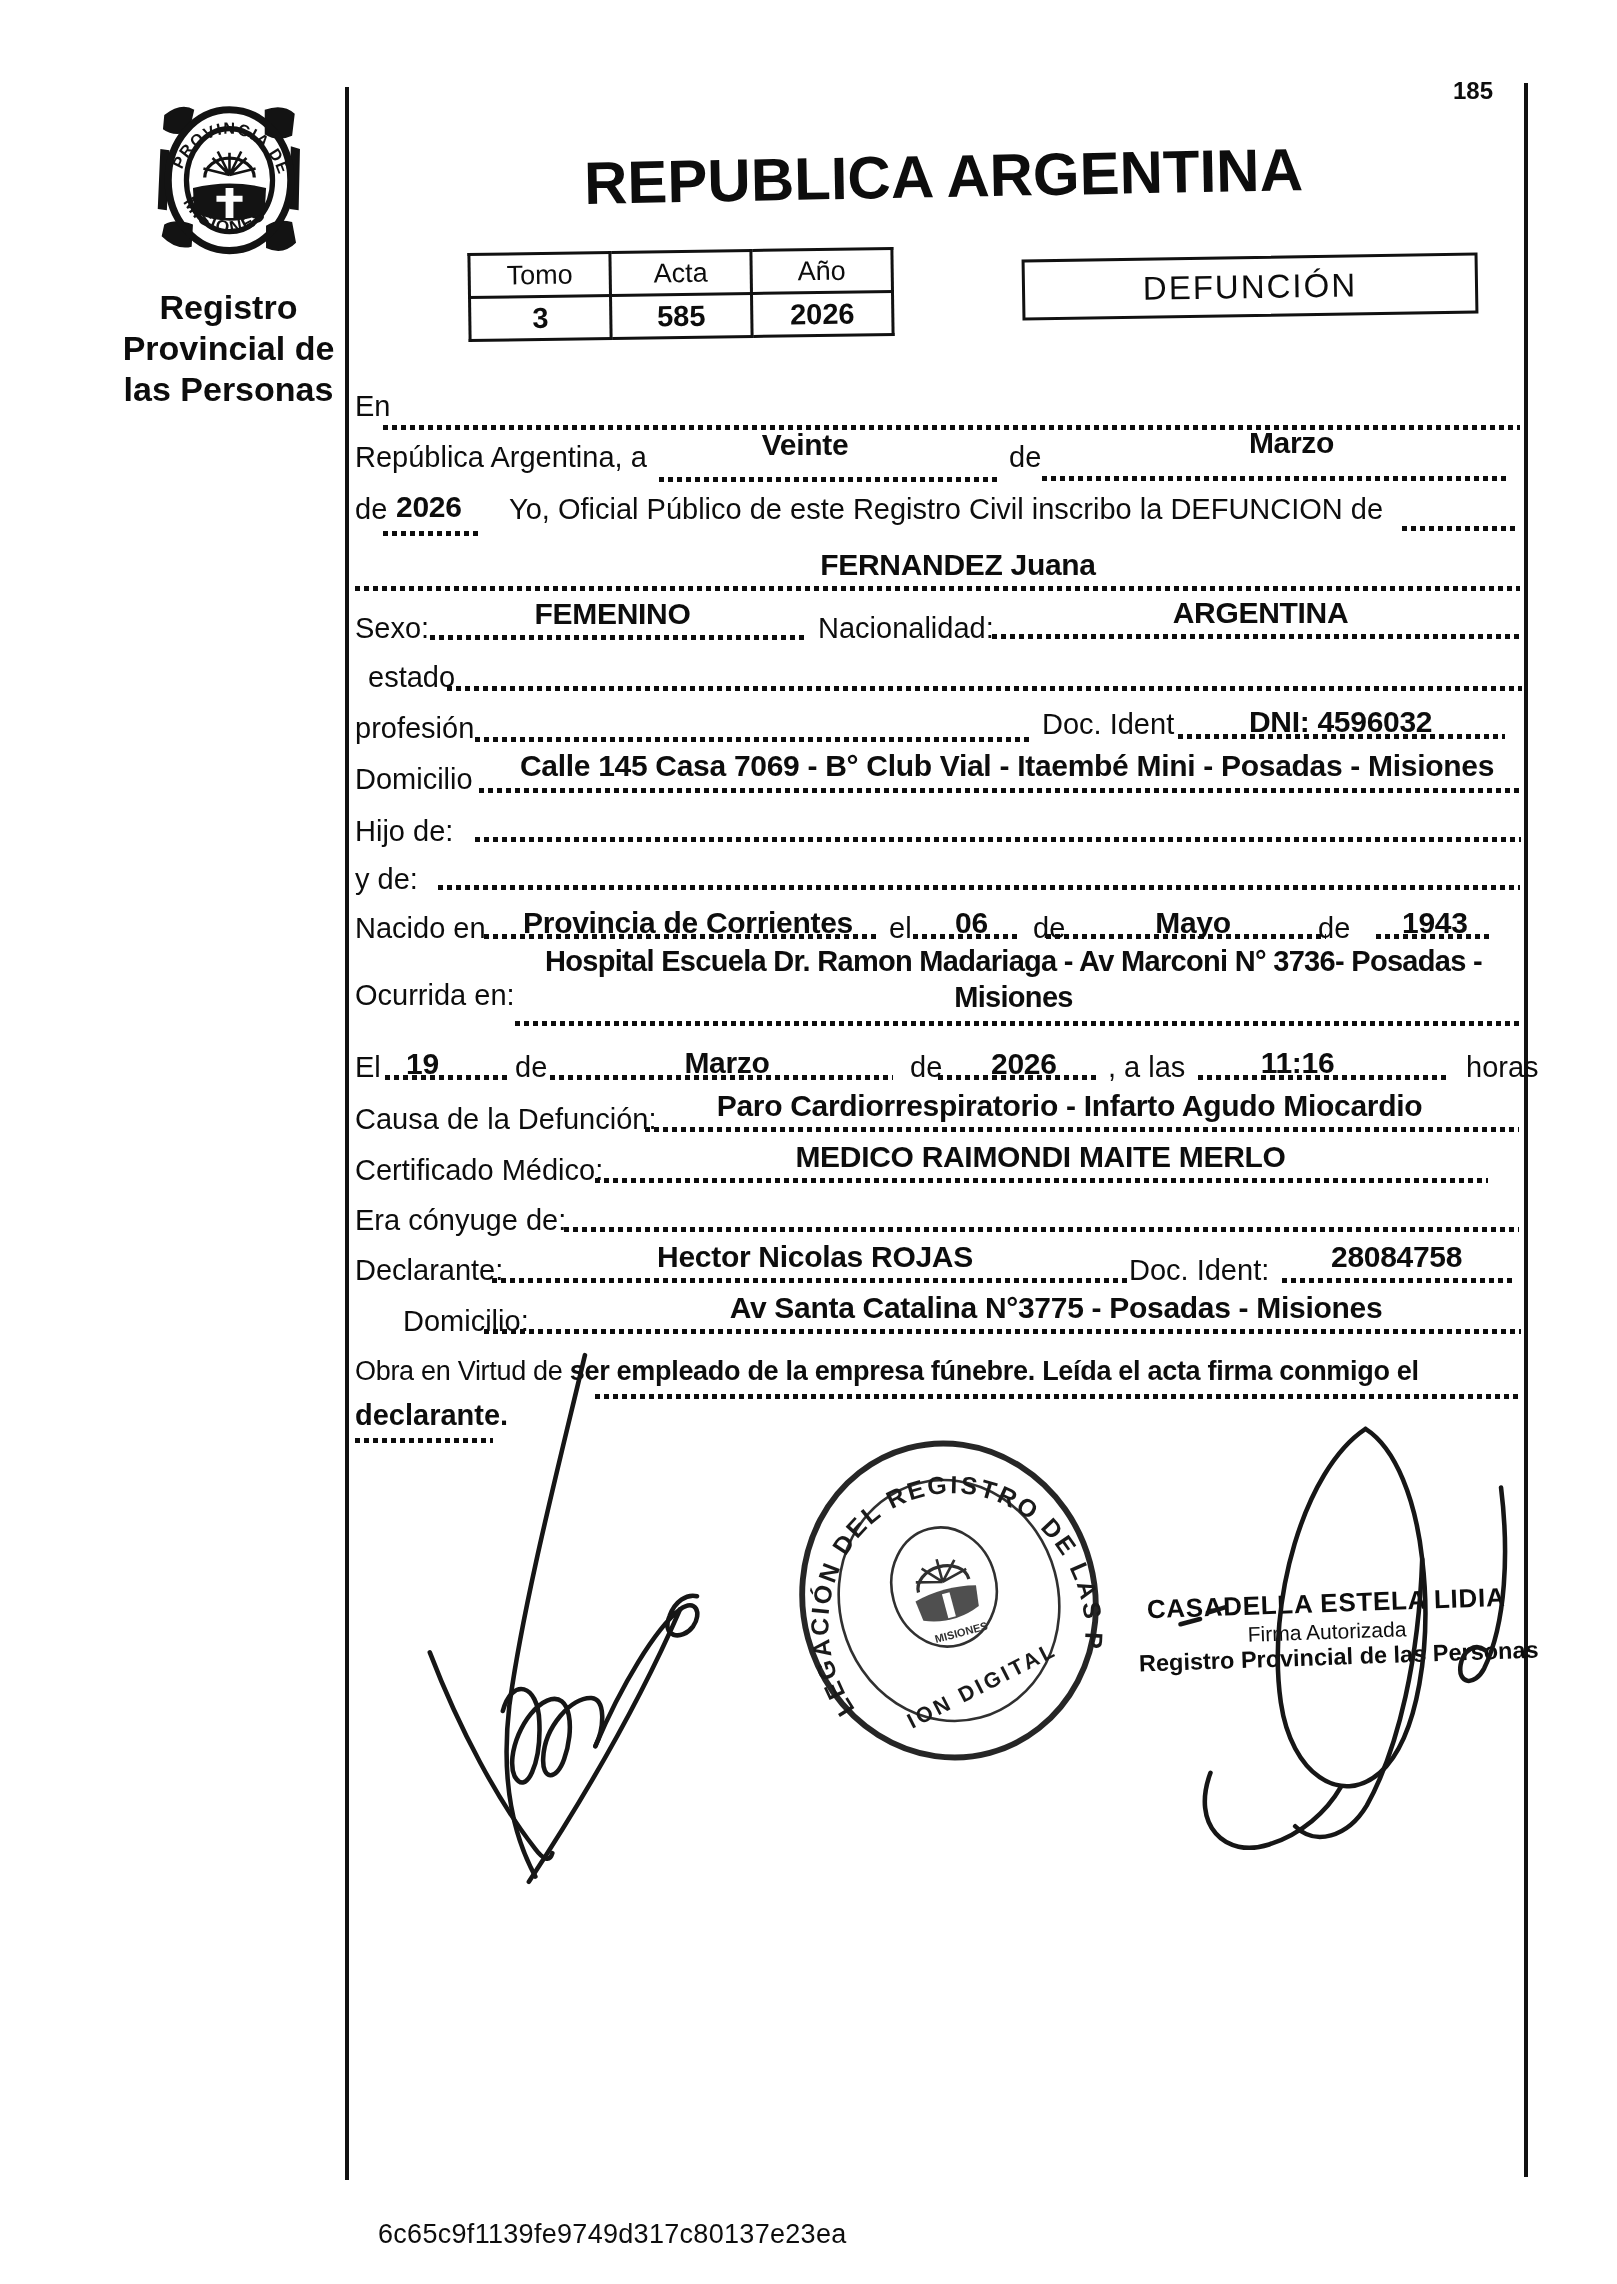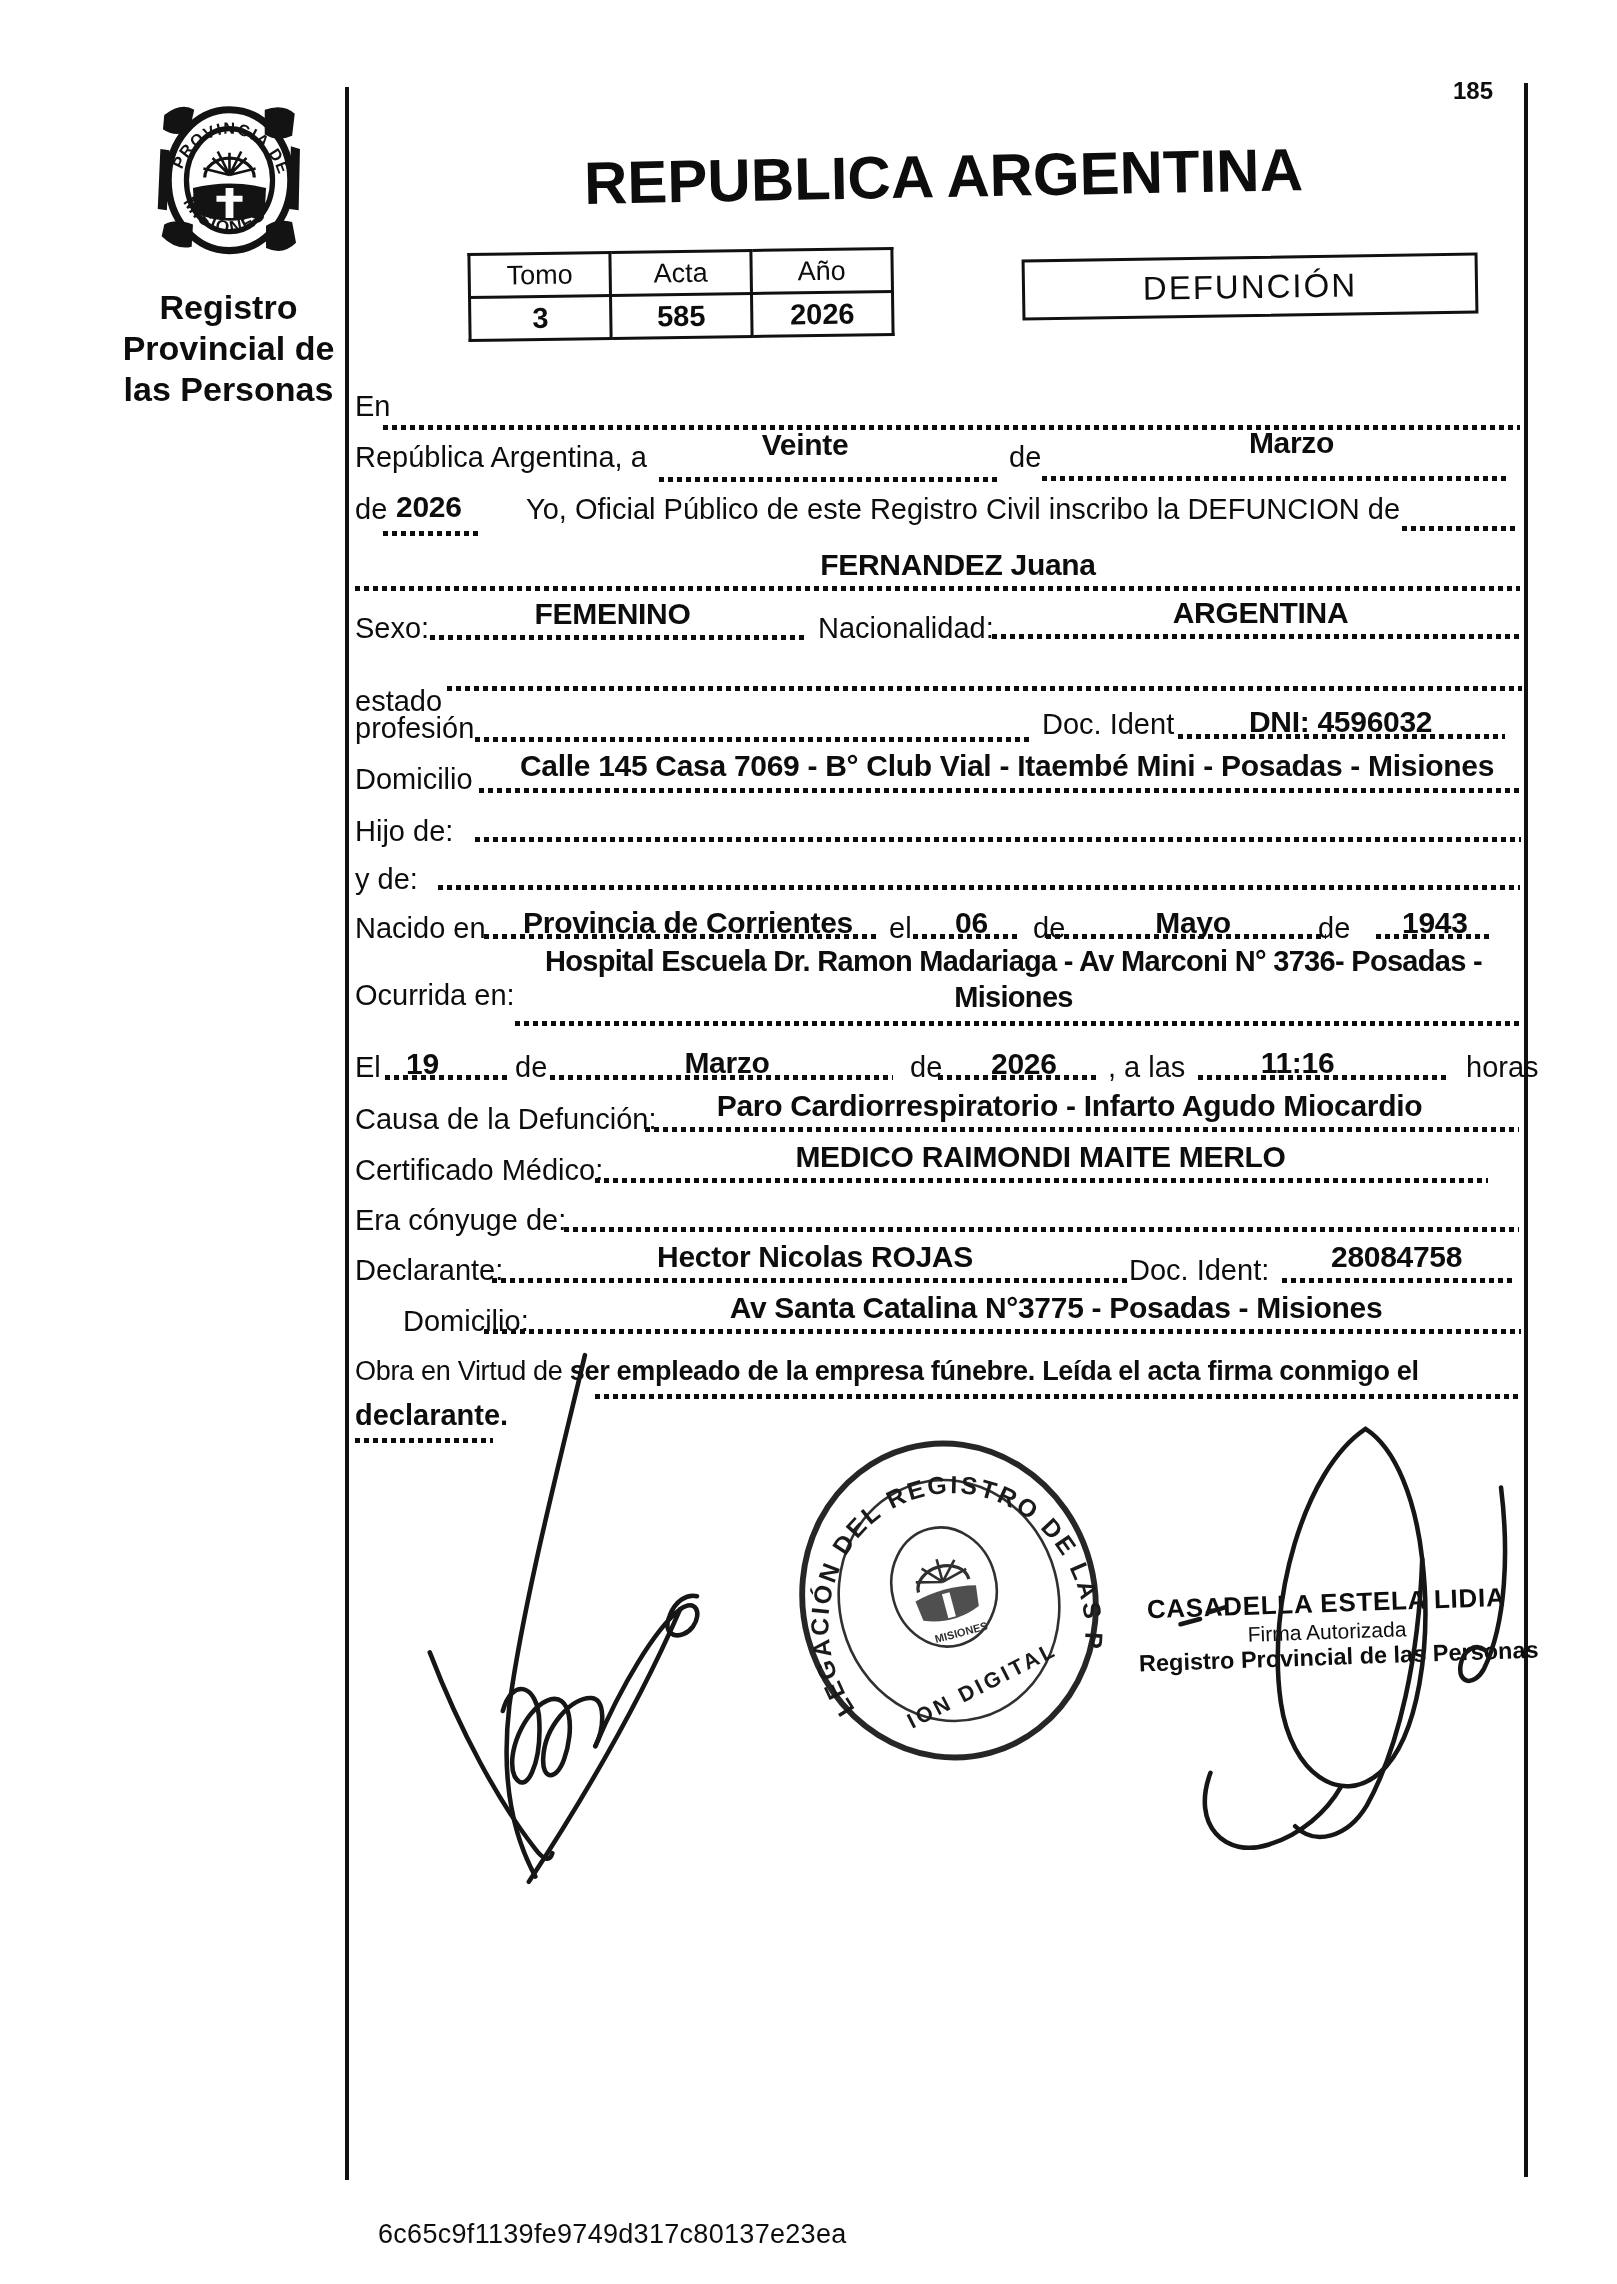--- a/index.html
+++ b/index.html
@@ -82,35 +82,35 @@
 
   <div class="r lbl" style="left:355px;top:441px;">República Argentina, a</div>
   <div class="r val c" style="left:652px;top:428px;width:306px;">Veinte</div>
   <div class="r lbl" style="left:1009px;top:441px;">de</div>
   <div class="r val c" style="left:1135px;top:426px;width:313px;">Marzo</div>
   <div class="dots" style="left:659px;top:477px;width:339px;"></div>
   <div class="dots" style="left:1042px;top:476px;width:464px;"></div>
 
   <div class="r lbl" style="left:355px;top:493px;">de</div>
   <div class="r val" style="left:396px;top:490px;">2026</div>
-  <div class="r lbl" style="left:526px;top:493px;">Yo, Oficial Público de este Registro Civil inscribo la DEFUNCION de</div>
+  <div class="r lbl" style="left:509px;top:493px;">Yo, Oficial Público de este Registro Civil inscribo la DEFUNCION de</div>
   <div class="dots" style="left:383px;top:531px;width:95px;"></div>
   <div class="dots" style="left:1402px;top:526px;width:117px;"></div>
 
   <div class="r val c" style="left:404px;top:548px;width:1108px;">FERNANDEZ Juana</div>
   <div class="dots" style="left:355px;top:586px;width:1165px;"></div>
 
   <div class="r lbl" style="left:355px;top:612px;">Sexo:</div>
   <div class="r val c" style="left:456px;top:597px;width:313px;">FEMENINO</div>
   <div class="dots" style="left:430px;top:635px;width:378px;"></div>
   <div class="r lbl" style="left:818px;top:612px;">Nacionalidad:</div>
   <div class="r val c" style="left:1104px;top:596px;width:313px;">ARGENTINA</div>
   <div class="dots" style="left:992px;top:634px;width:527px;"></div>
 
-  <div class="r lbl" style="left:355px;top:661px;margin-top:24px;">estado</div>
+  <div class="r lbl" style="left:368px;top:661px;">estado</div>
   <div class="dots" style="left:447px;top:686px;width:1075px;"></div>
 
   <div class="r lbl" style="left:355px;top:712px;">profesión</div>
   <div class="dots" style="left:475px;top:737px;width:558px;"></div>
   <div class="r lbl" style="left:1042px;top:708px;">Doc. Ident</div>
   <div class="r val" style="left:1249px;top:705px;">DNI: 4596032</div>
   <div class="dots" style="left:1178px;top:734px;width:327px;"></div>
 
   <div class="r lbl" style="left:355px;top:763px;">Domicilio</div>
   <div class="r val c" style="left:479px;top:749px;width:1056px;">Calle 145 Casa 7069 - B° Club Vial - Itaembé Mini - Posadas - Misiones</div>

